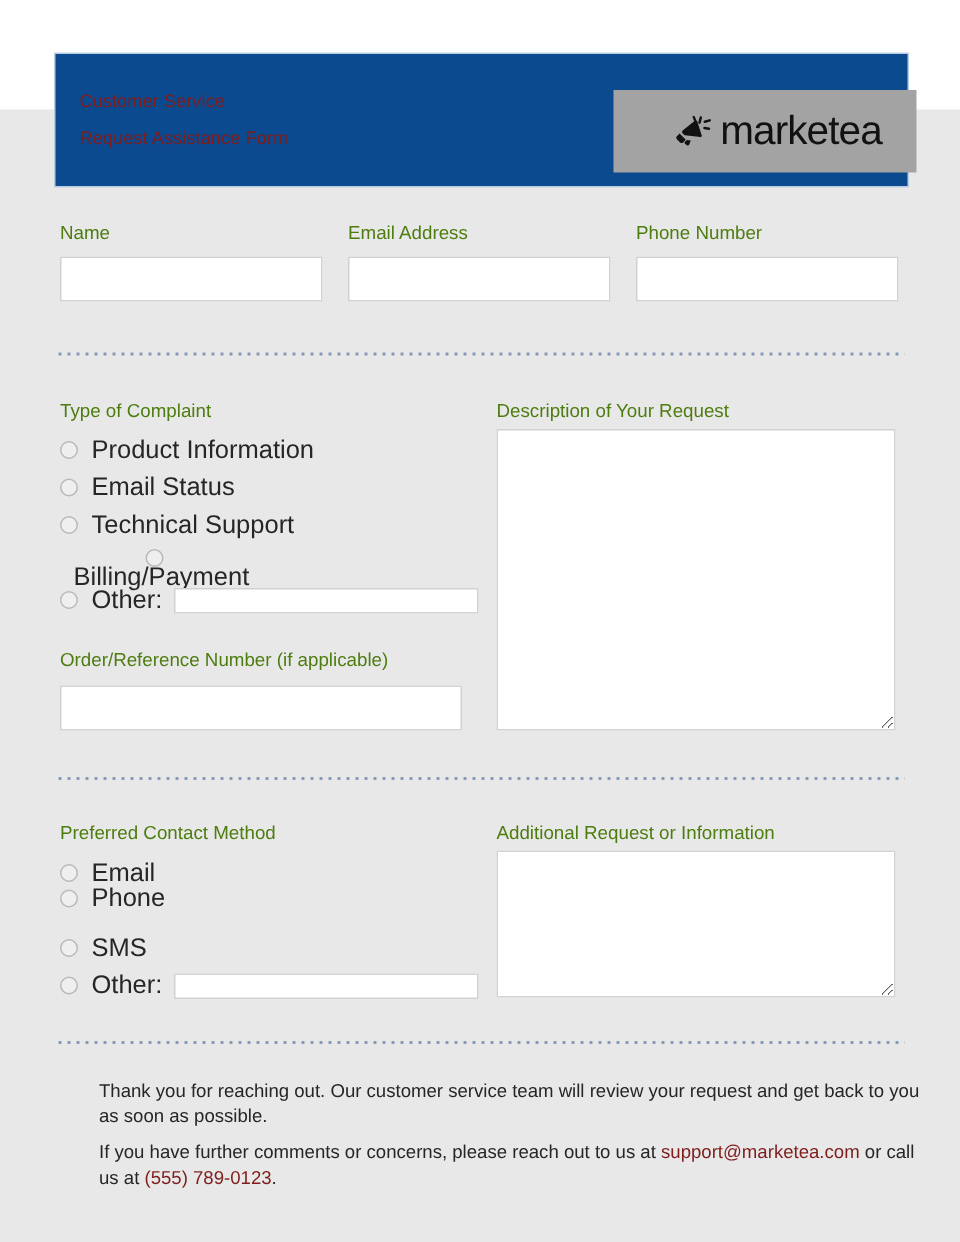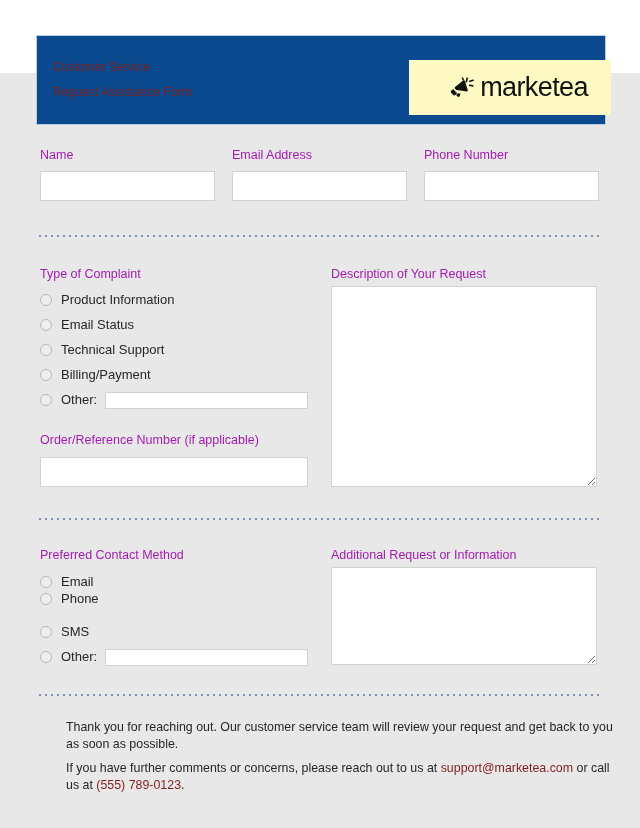--- a/index.html
+++ b/index.html
@@ -40,21 +40,21 @@
     font-size: 12px;
     line-height: 25px;
     font-weight: 400;
     letter-spacing: 0.1px;
     white-space: pre-line;
   }
   .logo-box {
     position: absolute;
     left: 409px; top: 60px;
     width: 202px; height: 55px;
-    background: #fef9c3;
+    background: #a3a3a3;
     display: flex;
     align-items: center;
     justify-content: center;
     gap: 6px;
     padding-left: 16px;
   }
   .logo-icon {
     width: 26px; height: 26px;
     display: block;
     flex: 0 0 auto;
@@ -78,21 +78,21 @@
     background-size: 6px 2px;
     background-repeat: repeat-x;
   }
   .div-1 { top: 235px; }
   .div-2 { top: 518px; }
   .div-3 { top: 694px; }
 
   
   .field-label {
     position: absolute;
-    color: #a21caf;
+    color: #4d7c0f;
     font-size: 12.5px;
     line-height: 16px;
     white-space: nowrap;
   }
   .text-input {
     position: absolute;
     background: #ffffff;
     border: 1px solid #d2d2d2;
     height: 30px;
   }
@@ -111,21 +111,21 @@
   }
   .radio-dot {
     width: 12px; height: 12px;
     border-radius: 50%;
     background: #efefef;
     border: 1px solid #b9b9b9;
     flex: 0 0 auto;
   }
   .radio-label {
     margin-left: 9px;
-    font-size: 13px;
+    font-size: 17px;
     color: #262626;
     line-height: 14px;
     white-space: nowrap;
   }
   .radio-inline-input {
     margin-left: 8px;
     background: #ffffff;
     border: 1px solid #d2d2d2;
     height: 17px;
     width: 203px;
@@ -189,21 +189,21 @@
   <span class="radio-label">Product Information</span>
 </div>
 <div class="radio-row" style="left:40px; top:316px;">
   <span class="radio-dot"></span>
   <span class="radio-label">Email Status</span>
 </div>
 <div class="radio-row" style="left:40px; top:341px;">
   <span class="radio-dot"></span>
   <span class="radio-label">Technical Support</span>
 </div>
-<div class="radio-row" style="left:40px; top:366px;">
+<div class="radio-row" style="left:40px; top:366px;flex-direction:column;">
   <span class="radio-dot"></span>
   <span class="radio-label">Billing/Payment</span>
 </div>
 <div class="radio-row" style="left:40px; top:391px;">
   <span class="radio-dot"></span>
   <span class="radio-label">Other:</span>
   <input class="radio-inline-input" value="" style="">
 </div>
 
 <div class="field-label" style="left:40px; top:432px;">Order/Reference Number (if applicable)</div>

